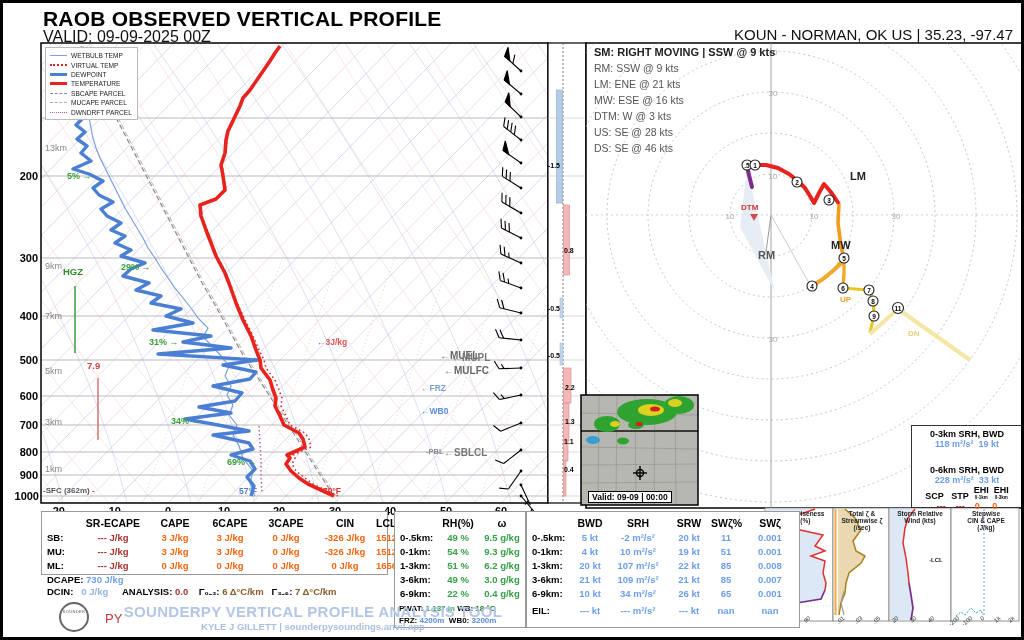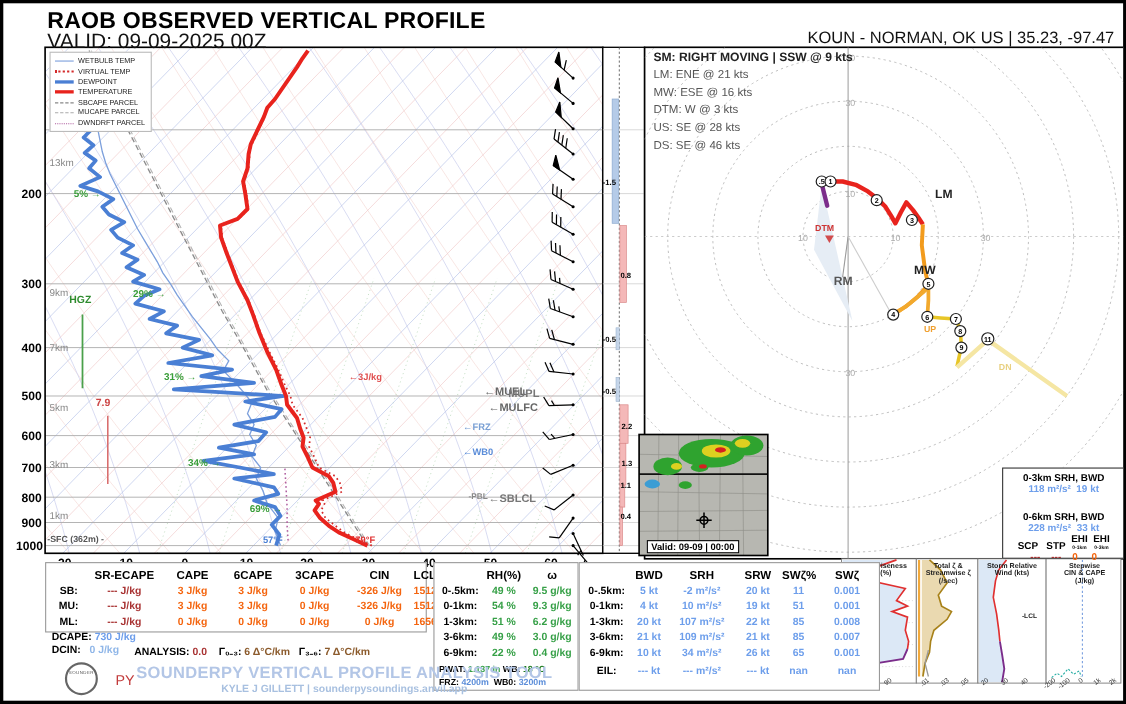--- a/index.html
+++ b/index.html
@@ -1,33 +1,33 @@
 <!DOCTYPE html>
 <html><head>
 <meta charset="utf-8">
 <style>
   html,body{margin:0;padding:0;background:#fff;}
   #fig{position:relative;width:1024px;height:640px;background:#fff;border:3px solid #000;box-sizing:border-box;overflow:hidden;font-family:"Liberation Sans",sans-serif;}
   .abs{position:absolute;}
   svg{position:absolute;left:0;top:0;}
   svg text{font-family:"Liberation Sans",sans-serif;}
   .title{font-size:21px;font-weight:800;color:#000;letter-spacing:.2px;}
-  .valid{font-size:19px;color:#111;}
+  .valid{font-size:16px;color:#111;}
   .station{font-size:15px;color:#111;}
   .legendbox{background:#fff;border:1px solid #bbb;padding:3px 5px 2px 4px;}
   .lrow{display:flex;align-items:center;height:9.4px;}
   .lsamp{width:17px;margin-right:4px;flex:none;}
   .ltxt{font-size:6.6px;color:#222;white-space:nowrap;}
   .hinfo div{font-size:10.5px;color:#555;line-height:16px;white-space:nowrap;}
   .hinfo .sm{font-size:11px;font-weight:bold;color:#222;}
   .tbl{border:1px solid #999;background:#fff;box-sizing:border-box;}
   .trow{position:absolute;left:0;right:0;display:grid;font-size:9.5px;font-weight:bold;white-space:nowrap;}
   .thead{color:#000;font-size:10.5px;}
   .c{text-align:center;}
-  .lab{color:#000;text-align:center;padding-left:5px;}
+  .lab{color:#000;text-align:left;padding-left:5px;}
   .vor{color:#f4650f;}.vdr{color:#a83232;}.vbl{color:#6d9eeb;}.vgr{color:#36a047;}
   .vlb{color:#8fb6e8;}.vdb{color:#5b8dd9;}.vbr{color:#8b5a2b;}
   .small{font-size:8px;font-weight:bold;}
   .ibox{background:#fff;border:1.3px solid #333;box-sizing:border-box;font-weight:bold;}
   .ibox .r{text-align:center;white-space:nowrap;}
   .ftitle{font-size:15px;font-weight:800;color:#b3c6e6;letter-spacing:.3px;}
   .fcred{font-size:9.5px;font-weight:bold;color:#a8c0e0;}
   .logo{width:30px;height:30px;border-radius:50%;border:2px solid #666;background:#fff;text-align:center;box-sizing:border-box;}
   .logo .t{font-size:4px;color:#555;margin-top:5px;letter-spacing:.4px;}
   .logo .p{font-size:13px;font-weight:400;color:#c23b3b;line-height:10px;padding-left:44px;}
@@ -566,20 +566,21 @@
         <span class="ltxt">MUCAPE PARCEL</span>
       </div>
   <div class="lrow">
         <span class="lsamp" style="border-top:1px dotted #b05fa0;"></span>
         <span class="ltxt">DWNDRFT PARCEL</span>
       </div>
 </div>
 
 <div class="abs hinfo" style="left:591px;top:41px;">
   <div class="sm">SM: RIGHT MOVING | SSW @ 9 kts</div>
+  <div>RM: SSW @ 9 kts</div>
   <div>LM: ENE @ 21 kts</div>
   <div>MW: ESE @ 16 kts</div>
   <div>DTM: W @ 3 kts</div>
   <div>US: SE @ 28 kts</div>
   <div>DS: SE @ 46 kts</div>
 </div>
 
 <div class="abs ibox" style="left:908px;top:422px;width:112px;height:83px;padding-top:3px;">
   <div class="r" style="font-size:9px;color:#000;">0-3km SRH,  BWD</div>
   <div class="r" style="font-size:9px;"><span class="vbl">118 m²/s²</span>&nbsp;&nbsp;<span class="vbl">19 kt</span></div>

